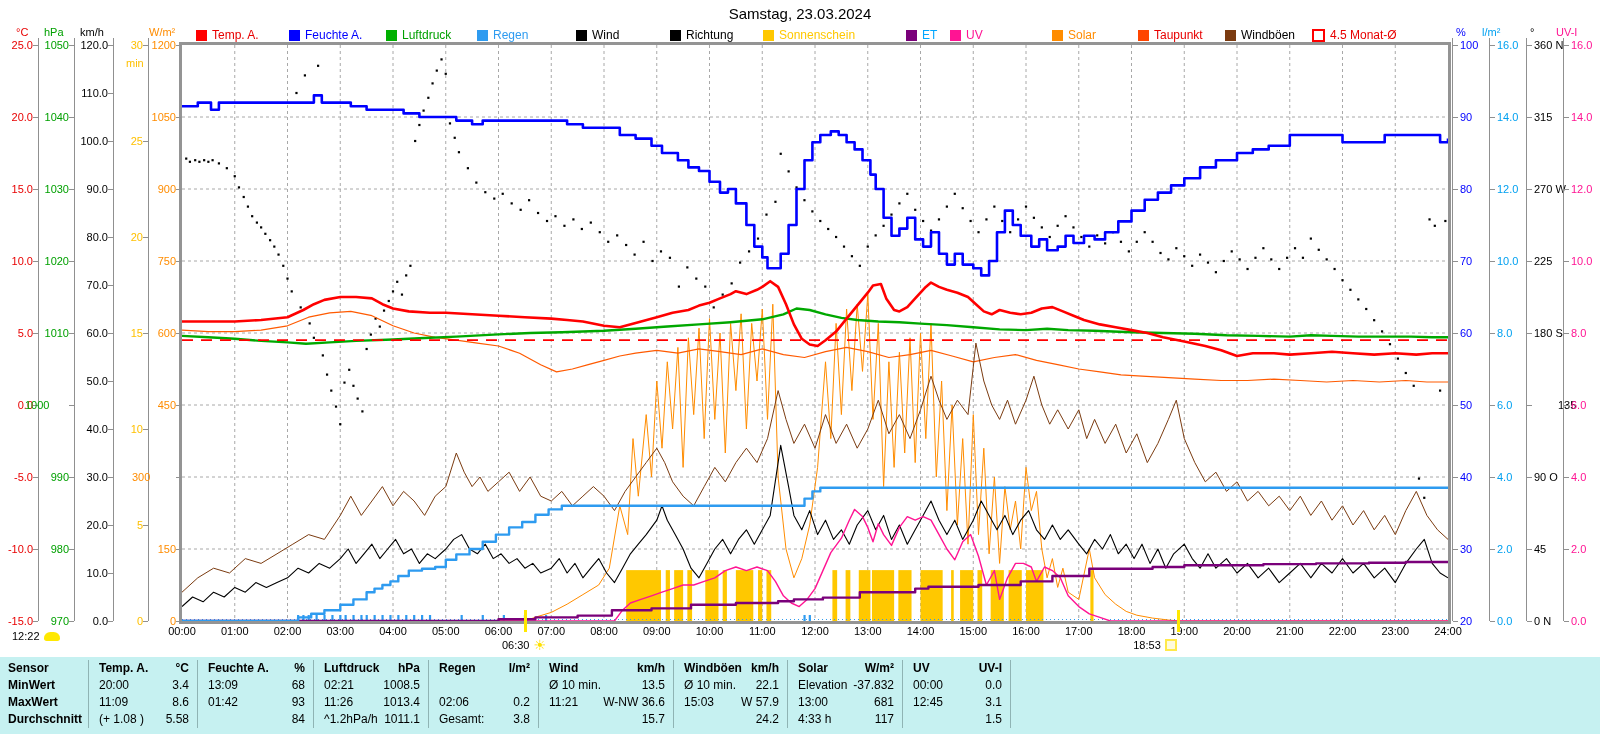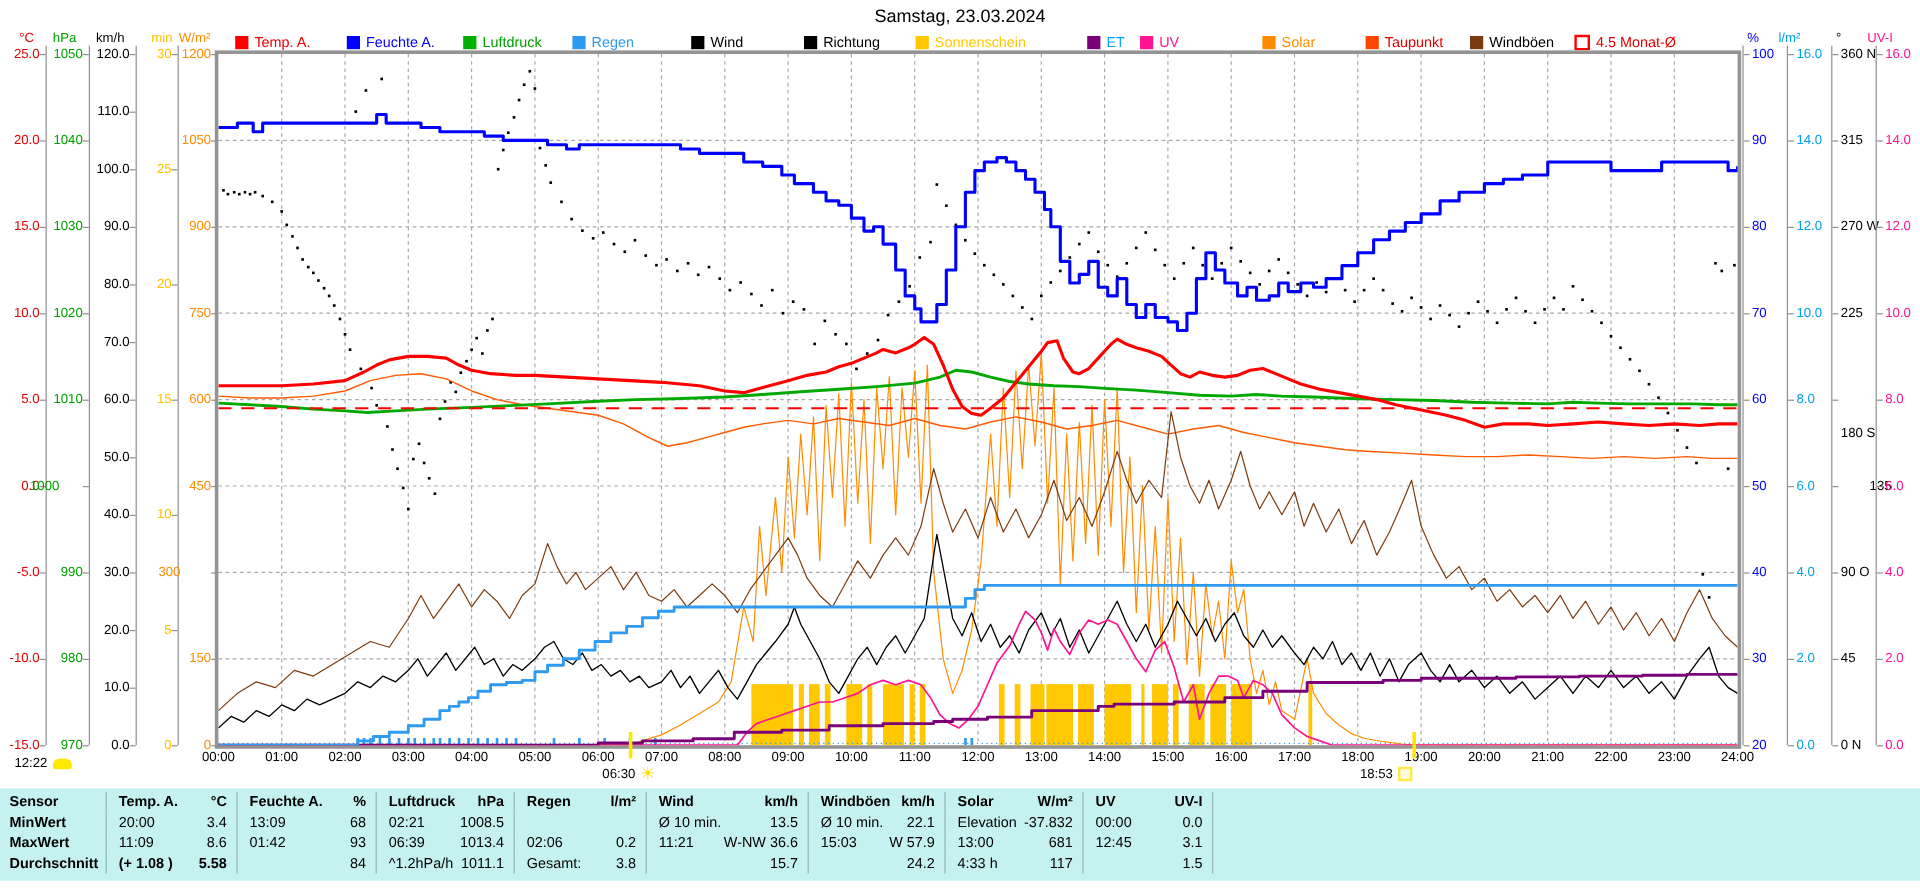--- a/index.html
+++ b/index.html
@@ -36,21 +36,21 @@
 </style>
 </head>
 <body>
 
 <div id="chart-title">Samstag, 23.03.2024</div>
 
 <div id="unit-headers">
     <span class="unit-label" style="left: 16px; color: rgb(232, 0, 0);">°C</span>
     <span class="unit-label" style="left: 44px; color: rgb(0, 160, 0);">hPa</span>
     <span class="unit-label" style="left: 80px; color: rgb(0, 0, 0);">km/h</span>
-    <span class="unit-label" style="left: 126px; color: rgb(255, 192, 0);">min</span>
+    <span class="unit-label" style="left: 126px; color: rgb(255, 192, 0); margin-top: 31px;">min</span>
     <span class="unit-label" style="left: 149px; color: rgb(255, 140, 0);">W/m²</span>
     <span class="unit-label" style="left: 1456px; color: rgb(0, 0, 255);">%</span>
     <span class="unit-label" style="left: 1482px; color: rgb(0, 160, 240);">l/m²</span>
     <span class="unit-label" style="left: 1530px; color: rgb(0, 0, 0);">°</span>
     <span class="unit-label" style="left: 1556px; color: rgb(255, 20, 147);">UV-I</span>
   </div>
 <div id="legend">
     <div class="legend-item" style="left: 196px;">
       <span class="legend-swatch" style="background: rgb(255, 0, 0);"></span>
       <span style="color: rgb(232, 0, 0);">Temp. A.</span>
@@ -523,21 +523,21 @@
     <div class="axis-line" style="left: 1526px;"></div>
     <div class="tick-mark" style="top: 45px; left: 1527px;"></div>
     <span class="tick-label" style="top: 39.5px; color: rgb(0, 0, 0); left: 1534px; width: 46px;">360 N</span>
     <div class="tick-mark" style="top: 117px; left: 1527px;"></div>
     <span class="tick-label" style="top: 111.5px; color: rgb(0, 0, 0); left: 1534px; width: 46px;">315</span>
     <div class="tick-mark" style="top: 189px; left: 1527px;"></div>
     <span class="tick-label" style="top: 183.5px; color: rgb(0, 0, 0); left: 1534px; width: 46px;">270 W</span>
     <div class="tick-mark" style="top: 261px; left: 1527px;"></div>
     <span class="tick-label" style="top: 255.5px; color: rgb(0, 0, 0); left: 1534px; width: 46px;">225</span>
     <div class="tick-mark" style="top: 333px; left: 1527px;"></div>
-    <span class="tick-label" style="top: 327.5px; color: rgb(0, 0, 0); left: 1534px; width: 46px; margin-top: 28px;">180 S</span>
+    <span class="tick-label" style="top: 327.5px; color: rgb(0, 0, 0); left: 1534px; width: 46px;">180 S</span>
     <div class="tick-mark" style="top: 405px; left: 1527px;"></div>
     <span class="tick-label" style="top: 399.5px; color: rgb(0, 0, 0); left: 1534px; width: 46px; margin-left: 24px;">135</span>
     <div class="tick-mark" style="top: 477px; left: 1527px;"></div>
     <span class="tick-label" style="top: 471.5px; color: rgb(0, 0, 0); left: 1534px; width: 46px;">90 O</span>
     <div class="tick-mark" style="top: 549px; left: 1527px;"></div>
     <span class="tick-label" style="top: 543.5px; color: rgb(0, 0, 0); left: 1534px; width: 46px;">45</span>
     <div class="tick-mark" style="top: 621px; left: 1527px;"></div>
     <span class="tick-label" style="top: 615.5px; color: rgb(0, 0, 0); left: 1534px; width: 46px;">0 N</span>
     <div class="axis-line" style="left: 1563px;"></div>
     <div class="tick-mark" style="top: 45px; left: 1564px;"></div>
@@ -680,21 +680,21 @@
       <div class="tcell0">MaxWert</div>
       <div class="gcell" style="width: 109px;">
         <span>11:09</span>
         <span>8.6</span>
       </div>
       <div class="gcell" style="width: 116px; text-align: center;">
         <span>01:42</span>
         <span>93</span>
       </div>
       <div class="gcell" style="width: 115px;">
-        <span>06:39</span>
+        <span>11:26</span>
         <span>1013.4</span>
       </div>
       <div class="gcell" style="width: 110px;">
         <span>02:06</span>
         <span>0.2</span>
       </div>
       <div class="gcell" style="width: 135px;">
         <span>11:21</span>
         <span>W-NW 36.6</span>
       </div>
@@ -707,21 +707,21 @@
         <span>681</span>
       </div>
       <div class="gcell" style="width: 108px;">
         <span>12:45</span>
         <span>3.1</span>
       </div>
       <div class="gfill"></div>
     </div>
     <div class="trow">
       <div class="tcell0">Durchschnitt</div>
-      <div class="gcell" style="width: 109px; font-weight: bold;">
+      <div class="gcell" style="width: 109px;">
         <span>(+ 1.08 )</span>
         <span>5.58</span>
       </div>
       <div class="gcell" style="width: 116px;">
         <span></span>
         <span>84</span>
       </div>
       <div class="gcell" style="width: 115px;">
         <span>^1.2hPa/h</span>
         <span>1011.1</span>

